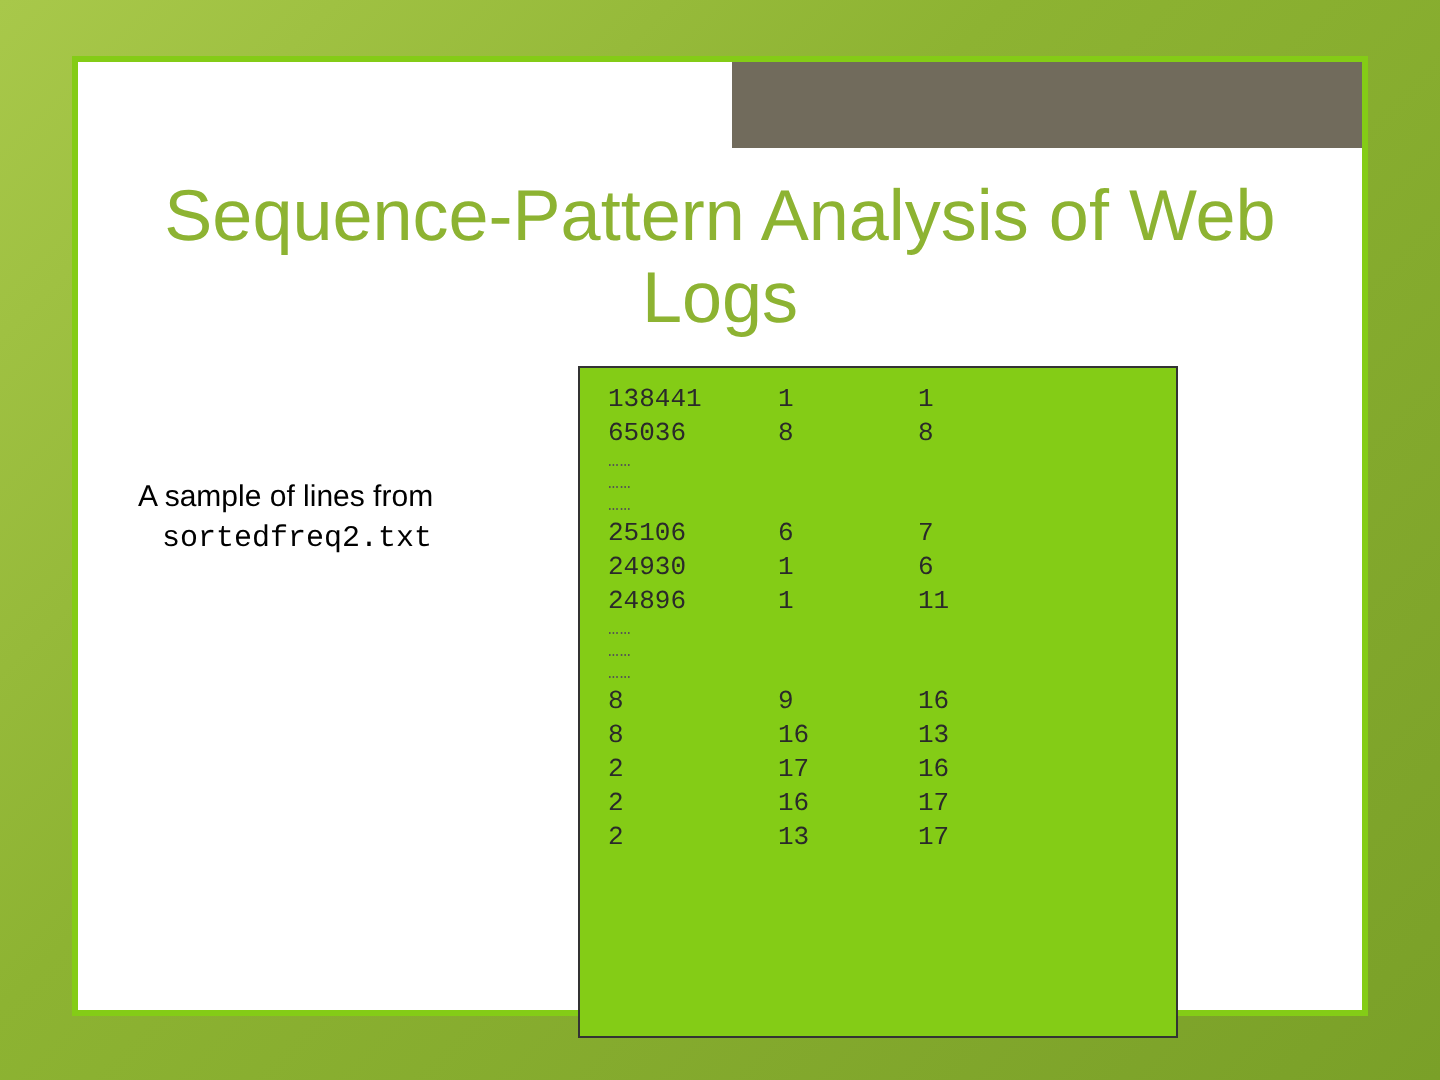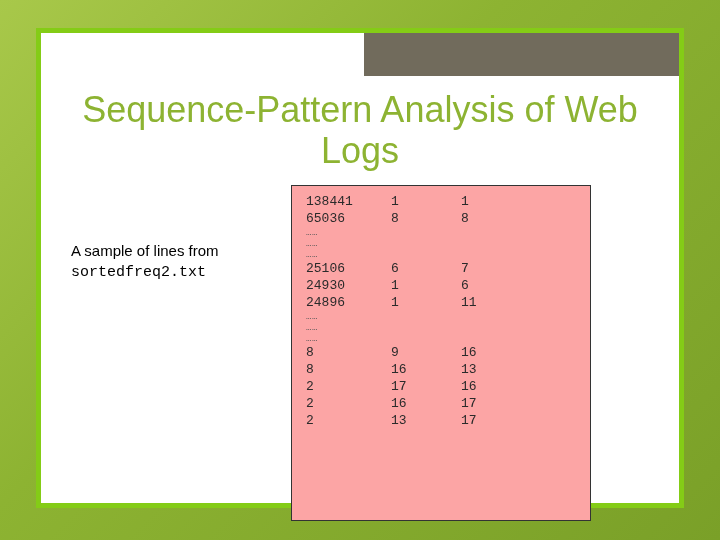--- a/index.html
+++ b/index.html
@@ -21,21 +21,21 @@
     transform: rotate(28deg);
     transform-origin: top left;
   }
   .slide-box {
     position: absolute;
     top: 28px;
     left: 36px;
     width: 648px;
     height: 480px;
     background: #ffffff;
-    border: 5px solid #84cc16;
+    border: 3px solid #84cc16;
   }
   .corner-tab {
     position: absolute;
     top: 0;
     right: 0;
     width: 320px;
     height: 48px;
     background: #716b5c;
     border-bottom: 5px solid #ffffff;
     border-left: 5px solid #ffffff;
@@ -55,28 +55,29 @@
     position: absolute;
     top: 208px;
     left: 30px;
     font-size: 15px;
     color: #000;
     line-height: 1.3;
   }
   .caption .filename {
     font-family: "Courier New", Courier, monospace;
     font-size: 15px;
+    margin-left: 12px;
   }
   .data-panel {
     position: absolute;
     top: 152px;
     left: 250px;
     width: 300px;
     height: 336px;
-    background: #fca5a5;
+    background: #84cc16;
     border: 1px solid #333;
     padding: 8px 14px;
     font-family: "Courier New", Courier, monospace;
     font-size: 13px;
     color: #2a2a2a;
   }
   .data-panel table {
     border-collapse: collapse;
     width: 100%;
   }

